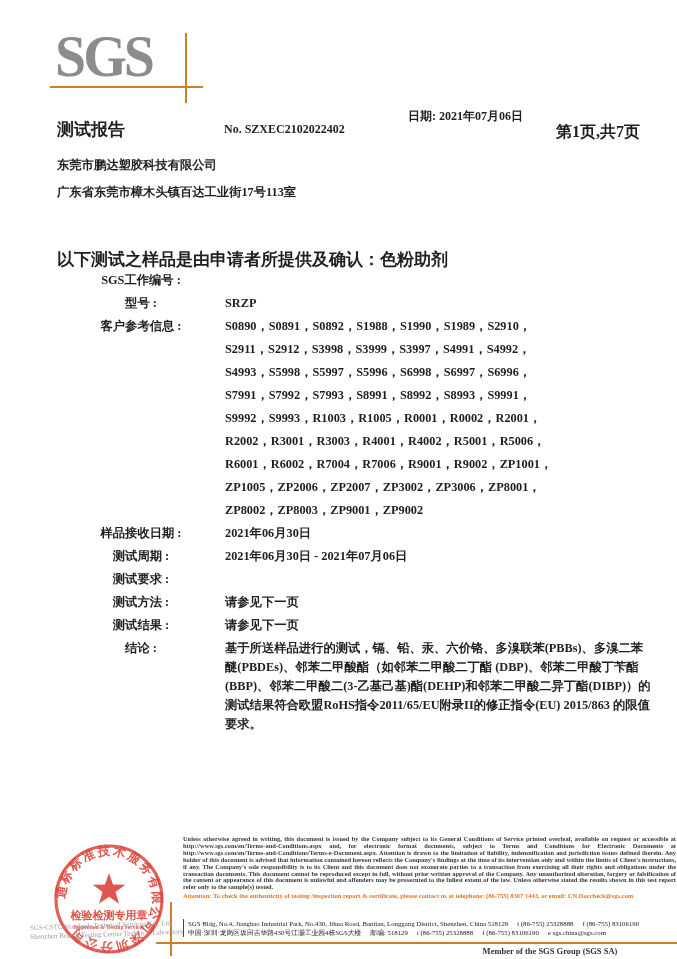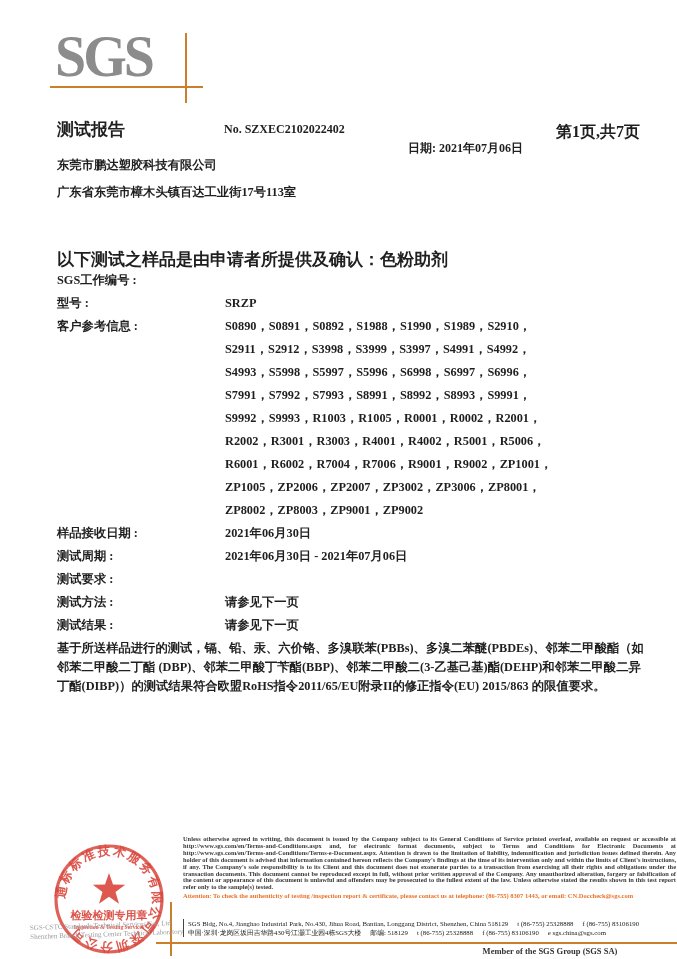--- a/index.html
+++ b/index.html
@@ -11,29 +11,29 @@
   .page{position:relative;width:677px;height:959px;background:#ffffff;margin:0 auto;overflow:hidden;color:var(--ink);font-family:Liberation Serif, serif;}
 
   
   .logo{position:absolute;left:55px;top:24px;font-size:56px;font-weight:bold;color:var(--logo);letter-spacing:-3px;transform:scaleY(1.04);}
   .crop-v{position:absolute;left:185px;top:33px;width:2px;height:70px;background:var(--accent);}
   .crop-h{position:absolute;left:50px;top:86px;width:153px;height:2px;background:var(--accent);}
 
   
   .title{position:absolute;left:57px;top:118px;font-size:17px;font-weight:bold;}
   .report-no{position:absolute;left:224px;top:122px;font-size:12px;font-weight:600;}
-  .report-date{position:absolute;left:408px;top:140px;font-size:12px;font-weight:600;}
+  .report-date{position:absolute;left:408px;top:108px;font-size:12px;font-weight:600;}
   .report-page{position:absolute;left:556px;top:122px;font-size:16px;font-weight:600;}
   .company{position:absolute;left:57px;top:152px;font-size:12.3px;font-weight:600;line-height:27px;}
 
   
   .intro{position:absolute;left:57px;top:248px;font-size:17px;font-weight:600;}
   .fields{position:absolute;left:57px;top:269px;width:596px;}
   .row{display:flex;align-items:flex-start;}
-  .row .label{width:168px;flex:none;font-size:12.3px;font-weight:600;line-height:23px;}
+  .row .label{width:168px;flex:none;font-size:12.3px;font-weight:600;line-height:23px;text-align:center;}
   .row .value{flex:1;font-size:12.3px;font-weight:600;line-height:23px;}
   .row .value.wrap{line-height:19px;padding-top:2px;}
 
   
   .legal-col{position:absolute;left:183px;top:836px;width:493px;}
   .legal{font-size:6.4px;line-height:6.9px;font-weight:600;color:#3a3a3a;text-align:justify;}
   .attention{font-size:6.5px;line-height:7px;font-weight:bold;color:var(--attn);margin-top:1px;}
   .addr{position:absolute;left:183px;top:919px;width:493px;font-size:6.8px;color:#222;}
   .addr-row{display:flex;gap:9px;line-height:9px;border-left:1px solid #444;padding-left:4px;white-space:nowrap;}
   .foot-hline{position:absolute;left:156px;top:942px;width:521px;height:2px;background:var(--accent);}
@@ -109,20 +109,21 @@
           <div>请参见下一页</div>
         </div>
       </div>
       <div class="row">
         <div class="label">测试结果 :</div>
         <div class="value">
           <div>请参见下一页</div>
         </div>
       </div>
       <div class="row">
+        <div class="label">结论 :</div>
         <div class="value wrap">
           <div>基于所送样品进行的测试，镉、铅、汞、六价铬、多溴联苯(PBBs)、多溴二苯醚(PBDEs)、邻苯二甲酸酯（如邻苯二甲酸二丁酯 (DBP)、邻苯二甲酸丁苄酯(BBP)、邻苯二甲酸二(3-乙基己基)酯(DEHP)和邻苯二甲酸二异丁酯(DIBP)）的测试结果符合欧盟RoHS指令2011/65/EU附录II的修正指令(EU) 2015/863 的限值要求。</div>
         </div>
       </div>
     </div>
 
   <div class="legal-col">
     <div class="legal">Unless otherwise agreed in writing, this document is issued by the Company subject to its General Conditions of Service printed overleaf, available on request or accessible at http://www.sgs.com/en/Terms-and-Conditions.aspx and, for electronic format documents, subject to Terms and Conditions for Electronic Documents at http://www.sgs.com/en/Terms-and-Conditions/Terms-e-Document.aspx. Attention is drawn to the limitation of liability, indemnification and jurisdiction issues defined therein. Any holder of this document is advised that information contained hereon reflects the Company's findings at the time of its intervention only and within the limits of Client's instructions, if any. The Company's sole responsibility is to its Client and this document does not exonerate parties to a transaction from exercising all their rights and obligations under the transaction documents. This document cannot be reproduced except in full, without prior written approval of the Company. Any unauthorized alteration, forgery or falsification of the content or appearance of this document is unlawful and offenders may be prosecuted to the fullest extent of the law. Unless otherwise stated the results shown in this test report refer only to the sample(s) tested.</div>
     <div class="attention">Attention: To check the authenticity of testing /inspection report &amp; certificate, please contact us at telephone: (86-755) 8307 1443, or email: CN.Doccheck@sgs.com</div>
   </div>

